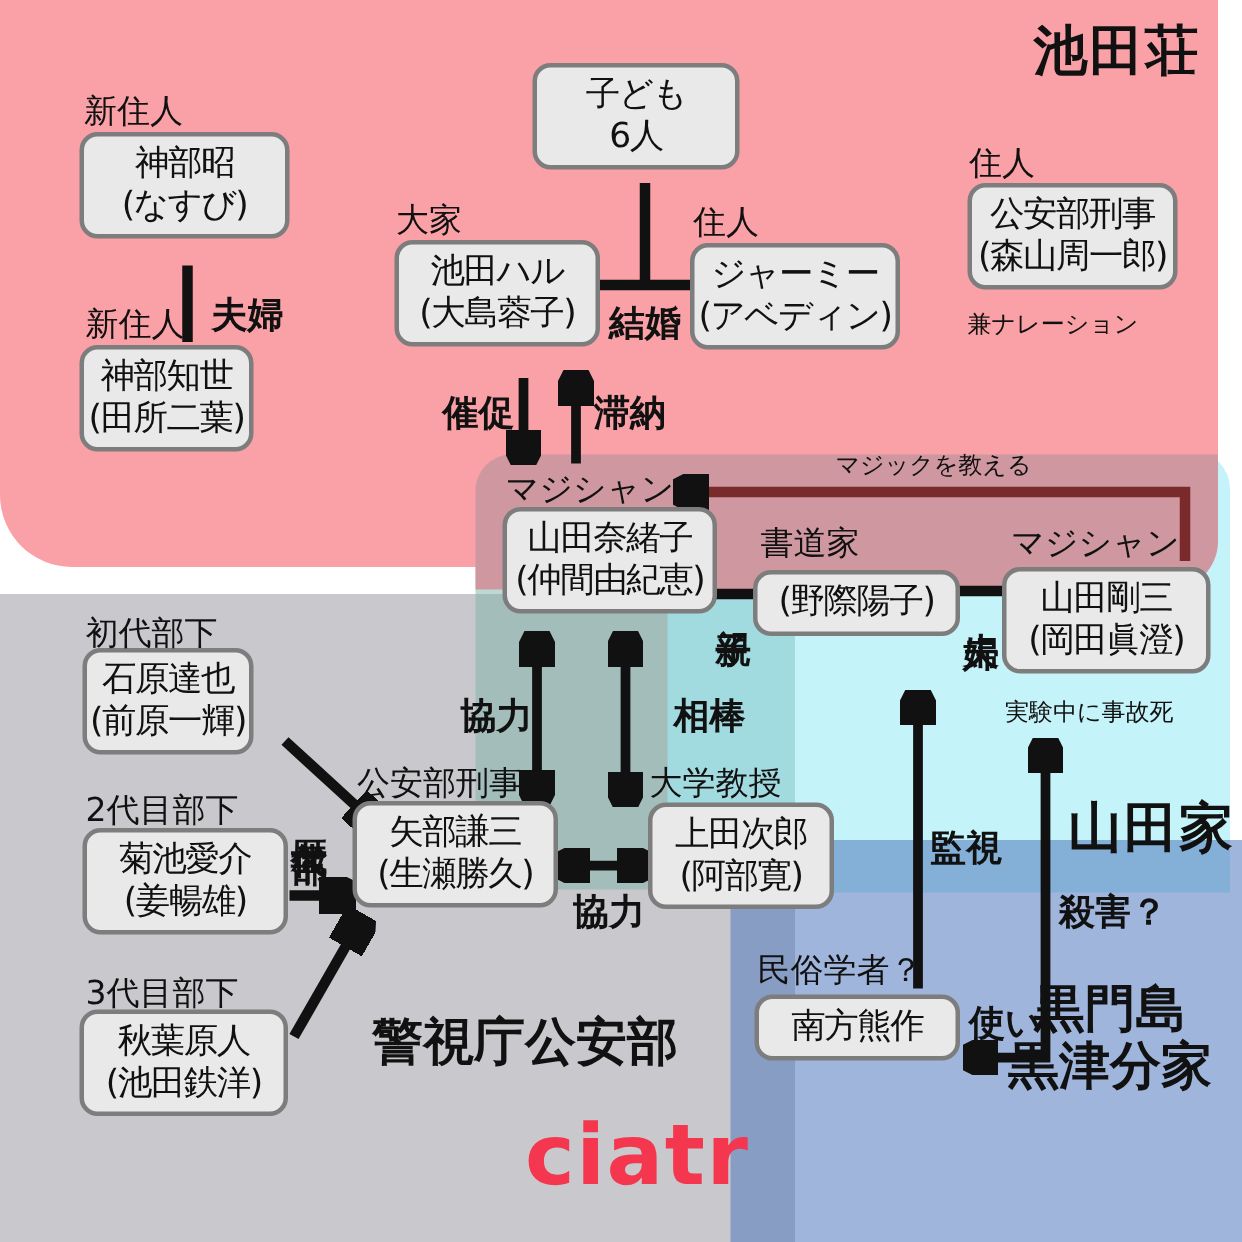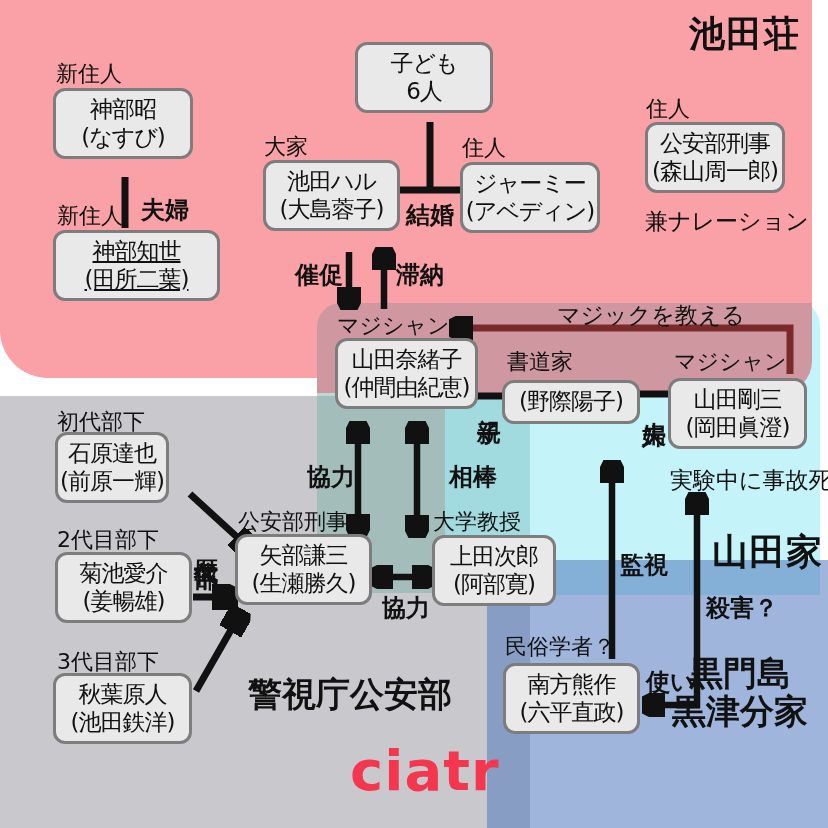--- a/index.html
+++ b/index.html
@@ -23,21 +23,21 @@
   #wires path.red{stroke:var(--arrow_red);stroke-width:7;}
   
   .node{position:absolute;box-sizing:border-box;background:var(--box_fill);
         border:3px solid var(--box_border);border-radius:12px;
         padding:5px 2px;text-align:center;font-size:23px;line-height:1.2;
         letter-spacing:-1px;}
   .node span{display:block;white-space:nowrap;}
   
   .lbl{position:absolute;font-size:22px;white-space:nowrap;letter-spacing:0;}
   .rel{font-weight:bold;font-size:24px;}
-  .sm{font-size:23px;}
+  .sm{font-size:16px;}
   .vert{writing-mode:vertical-rl;text-orientation:upright;letter-spacing:3px;line-height:1;}
   .title{font-weight:bold;font-size:36px;letter-spacing:1px;font-family:Liberation Mono, monospace;}
   .title-sm{font-weight:bold;font-size:34px;letter-spacing:0;}
   #kokumon-title{left:664px;top:654px;width:152px;text-align:center;line-height:1.12;}
   #logo{left:350px;top:738px;font-size:56px;font-weight:bold;color:var(--logo);
         letter-spacing:1px;font-family:"DejaVu Sans",sans-serif;}
 </style>
 </head>
 <body>
 
@@ -83,21 +83,21 @@
   <div class="lbl title-sm" id="kokumon-title">
     <span>黒門島</span><br>
     <span>黒津分家</span>
   </div>
   <div class="lbl" id="logo">ciatr</div>
 
   <div class="node" style="left:53px;top:88px;width:140px;">
     <span>神部昭</span>
     <span>(なすび)</span>
   </div>
-  <div class="node" style="left:53px;top:230px;width:167px;text-decoration:underline;">
+  <div class="node" style="left:53px;top:230px;width:116px;">
     <span>神部知世</span>
     <span>(田所二葉)</span>
   </div>
   <div class="node" style="left:355px;top:42px;width:138px;">
     <span>子ども</span>
     <span>6人</span>
   </div>
   <div class="node" style="left:263px;top:160px;width:137px;">
     <span>池田ハル</span>
     <span>(大島蓉子)</span>
@@ -136,21 +136,20 @@
   <div class="node" style="left:55px;top:552px;width:137px;">
     <span>菊池愛介</span>
     <span>(姜暢雄)</span>
   </div>
   <div class="node" style="left:53px;top:673px;width:139px;">
     <span>秋葉原人</span>
     <span>(池田鉄洋)</span>
   </div>
   <div class="node" style="left:503px;top:663px;width:137px;">
     <span>南方熊作</span>
-    <span>(六平直政)</span>
   </div>
 
   <div class="lbl" style="left:56px;top:59px;">新住人</div>
   <div class="lbl" style="left:57px;top:201px;">新住人</div>
   <div class="lbl" style="left:264px;top:132px;">大家</div>
   <div class="lbl" style="left:462px;top:133px;">住人</div>
   <div class="lbl" style="left:646px;top:94px;">住人</div>
   <div class="lbl sm" style="left:645px;top:206px;">兼ナレーション</div>
   <div class="lbl" style="left:337px;top:311px;">マジシャン</div>
   <div class="lbl sm" style="left:557px;top:300px;">マジックを教える</div>

